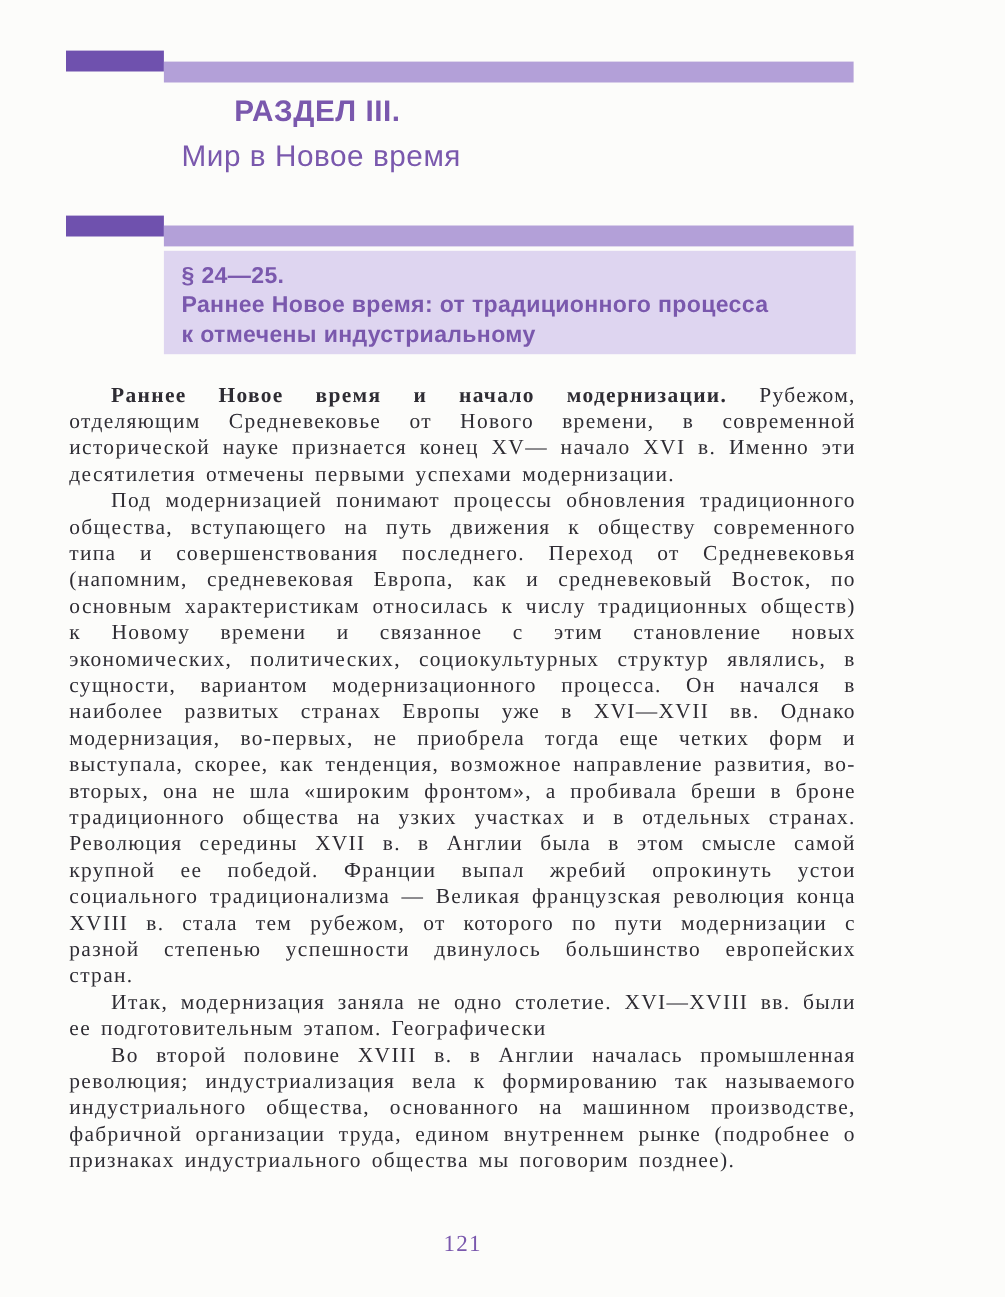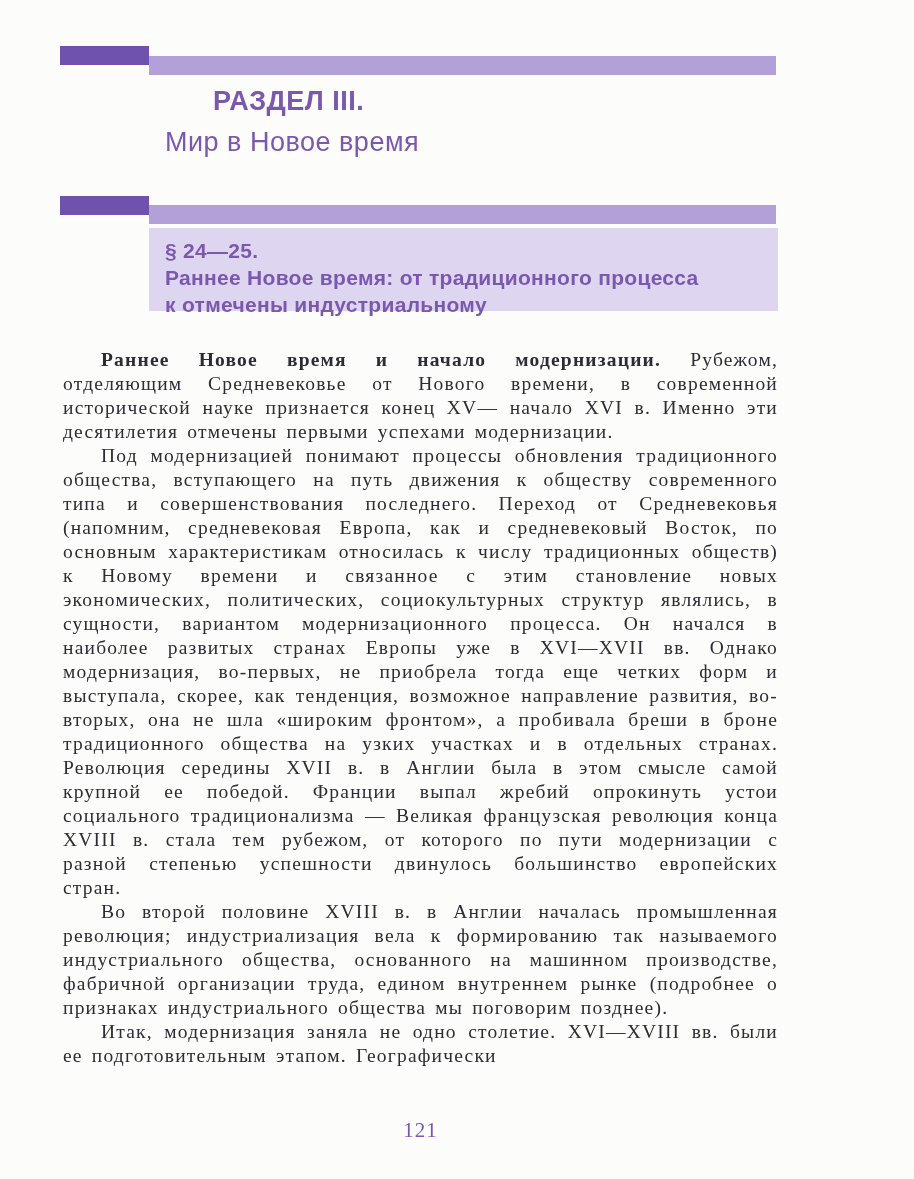--- a/index.html
+++ b/index.html
@@ -41,21 +41,21 @@
     color:var(--accent-purple);letter-spacing:0.5px;margin-left:48px;
   }
   .section-title{
     position:absolute;left:165px;top:127px;
     font-family:"Liberation Sans", sans-serif;
     font-weight:400;font-size:27px;line-height:30px;
     color:var(--accent-purple);letter-spacing:0.5px;
   }
 
   .lesson-box{
-    position:absolute;left:149px;top:228px;width:629px;height:83px;
+    position:absolute;left:149px;top:228px;width:629px;height:94px;
     background:var(--box-bg);
     padding:9px 8px 0 16px;
   }
   .lesson-number,.lesson-title{
     font-family:"Liberation Sans", sans-serif;
     font-weight:700;font-size:21px;line-height:27px;
     color:var(--accent-purple);letter-spacing:0.3px;
   }
 
   .body-text{
@@ -97,19 +97,19 @@
     <div class="lesson-number">§ 24—25.</div>
     <div class="lesson-title">
       <span>Раннее Новое время: от традиционного процесса</span><br>
       <span>к отмечены индустриальному</span>
     </div>
   </div>
 
   <div class="body-text">
     <p><b>Раннее Новое время и начало модернизации.</b> <span>Рубежом, отделяющим Средневековье от Нового времени, в современной исторической науке признается конец XV— начало XVI в. Именно эти десятилетия отмечены первыми успехами модернизации.</span></p>
     <p><b></b> <span>Под модернизацией понимают процессы обновления традиционного общества, вступающего на путь движения к обществу современного типа и совершенствования последнего. Переход от Средневековья (напомним, средневековая Европа, как и средневековый Восток, по основным характеристикам относилась к числу традиционных обществ) к Новому времени и связанное с этим становление новых экономических, политических, социокультурных структур являлись, в сущности, вариантом модернизационного процесса. Он начался в наиболее развитых странах Европы уже в XVI—XVII вв. Однако модернизация, во-первых, не приобрела тогда еще четких форм и выступала, скорее, как тенденция, возможное направление развития, во-вторых, она не шла «широким фронтом», а пробивала бреши в броне традиционного общества на узких участках и в отдельных странах. Революция середины XVII в. в Англии была в этом смысле самой крупной ее победой. Франции выпал жребий опрокинуть устои социального традиционализма — Великая французская революция конца XVIII в. стала тем рубежом, от которого по пути модернизации с разной степенью успешности двинулось большинство европейских стран.</span></p>
+    <p><b></b> <span>Итак, модернизация заняла не одно столетие. XVI—XVIII вв. были ее подготовительным этапом. Географически</span></p>
     <p><b></b> <span>Во второй половине XVIII в. в Англии началась промышленная революция; индустриализация вела к формированию так называемого индустриального общества, основанного на машинном производстве, фабричной организации труда, едином внутреннем рынке (подробнее о признаках индустриального общества мы поговорим позднее).</span></p>
-    <p><b></b> <span>Итак, модернизация заняла не одно столетие. XVI—XVIII вв. были ее подготовительным этапом. Географически</span></p>
   </div>
 
   <div class="page-number">121</div>
 
 </div>
 
 </body></html>

